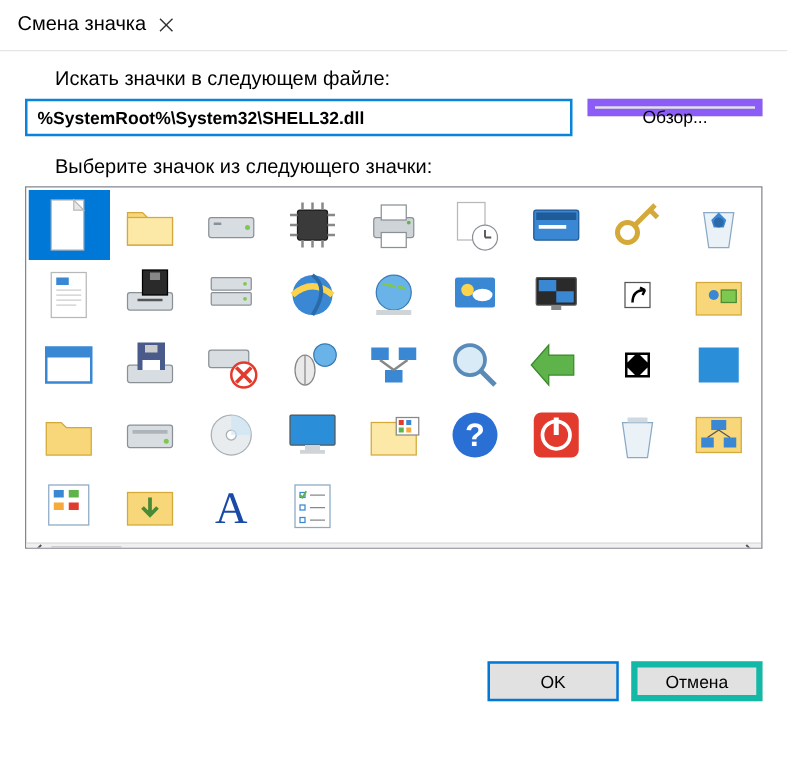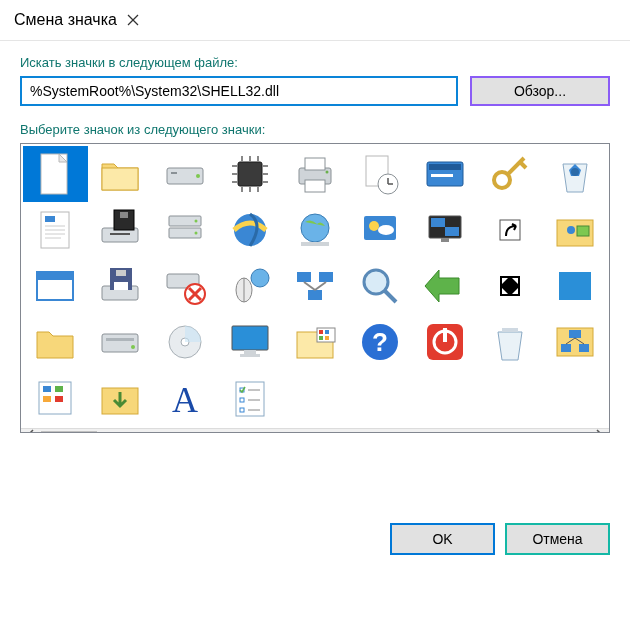--- a/index.html
+++ b/index.html
@@ -28,43 +28,45 @@
       align-items: center;
       justify-content: center;
       font-size: 16px;
       color: #333;
       cursor: pointer;
     }
     .content {
       padding: 14px 20px 10px 20px;
     }
     .label {
-      font-size: 13px;
+      font-size: 16px;
       margin-bottom: 6px;
-      color: #0f766e;
+      color: #000000;
+      margin-left: 24px;
     }
     .path-row {
       display: flex;
       gap: 12px;
       margin-bottom: 16px;
     }
     .path-input {
       flex: 1;
       height: 30px;
       border: 2px solid #0a84d8;
       padding: 0 8px;
       font-size: 14px;
       font-family: inherit;
       outline: none;
+      font-weight: bold;
     }
     .browse-btn {
       width: 140px;
-      height: 30px;
+      height: 14px;
       background: #e1e1e1;
-      border: 2px solid #8b5cf6;
+      border: 6px solid #8b5cf6;
       font-size: 14px;
       cursor: pointer;
       font-family: inherit;
     }
     .icon-list-container {
       border: 1px solid #828790;
       background: #fff;
       overflow: hidden;
       height: 290px;
       display: flex;
@@ -134,21 +136,21 @@
       font-size: 14px;
       font-family: inherit;
       cursor: pointer;
     }
     .ok-btn {
       background: #e1e1e1;
       border: 2px solid #0078d7;
     }
     .cancel-btn {
       background: #e1e1e1;
-      border: 2px solid #14b8a6;
+      border: 5px solid #14b8a6;
     }
   </style>
 </head>
 <body>
 
 <div class="titlebar">
   <h1>Смена значка</h1>
   <div class="close-btn">
     <svg width="12" height="12" viewBox="0 0 12 12">
       <line x1="1" y1="1" x2="11" y2="11" stroke="#333" stroke-width="1.2"></line>

